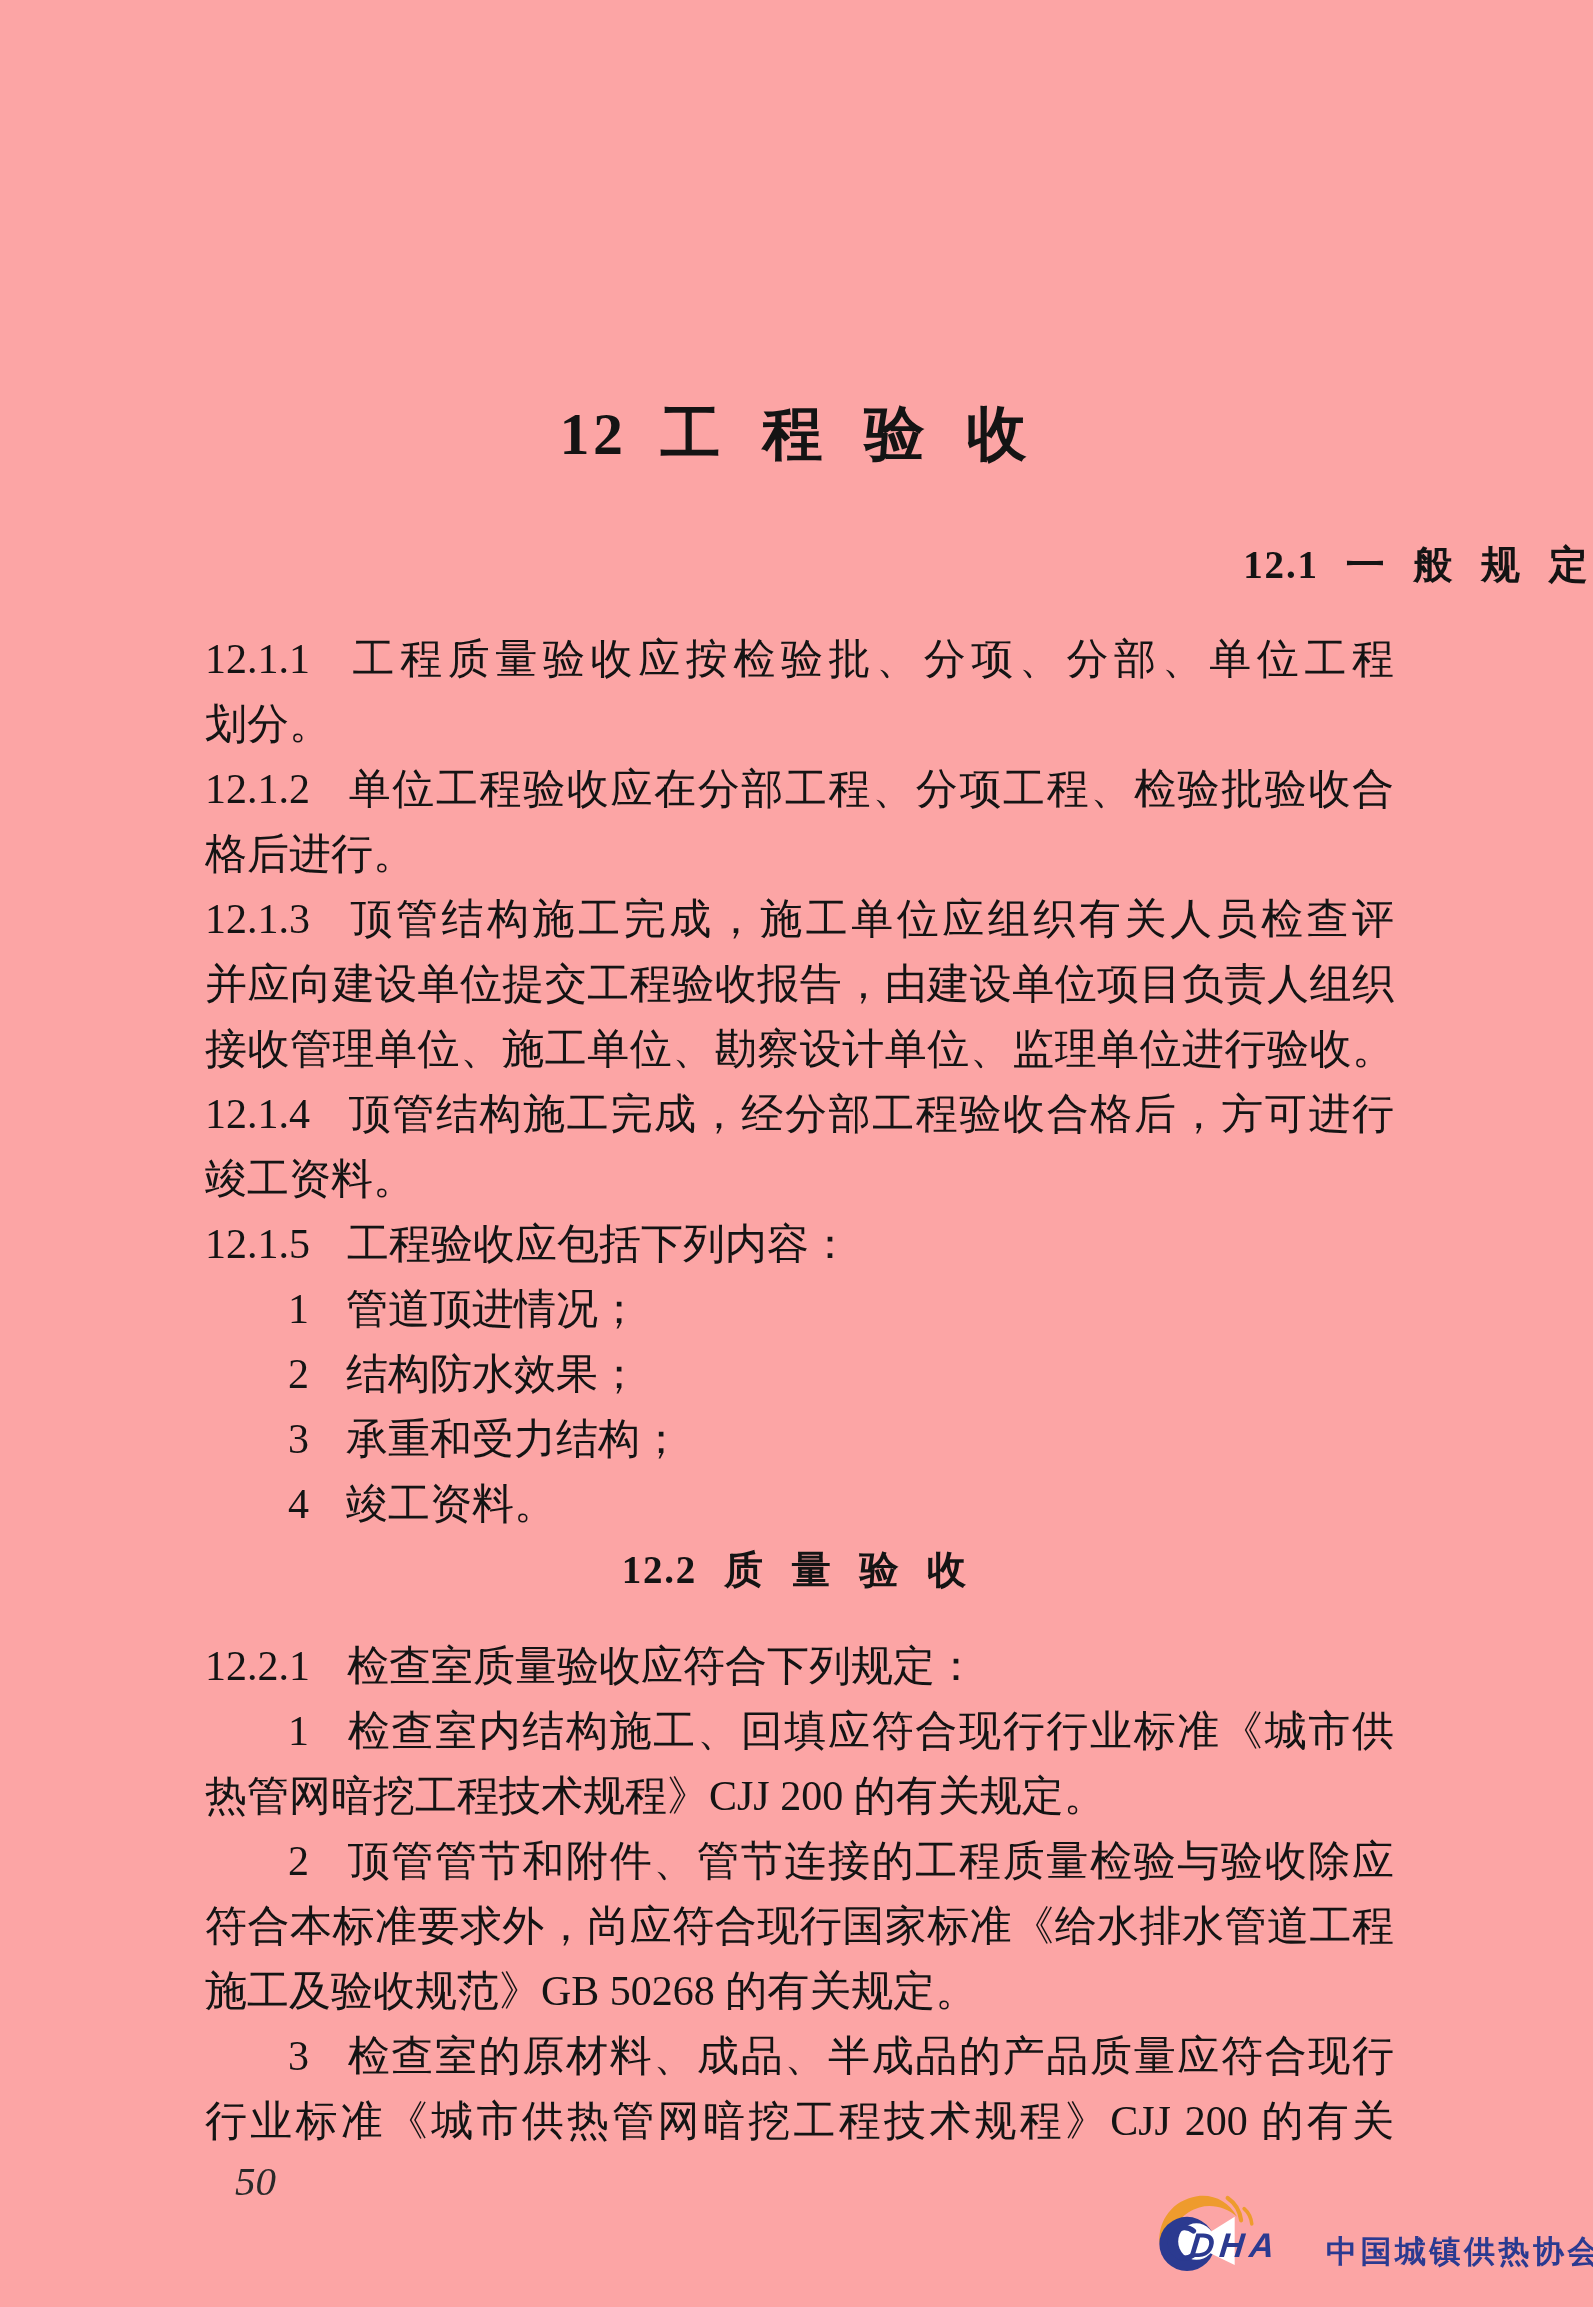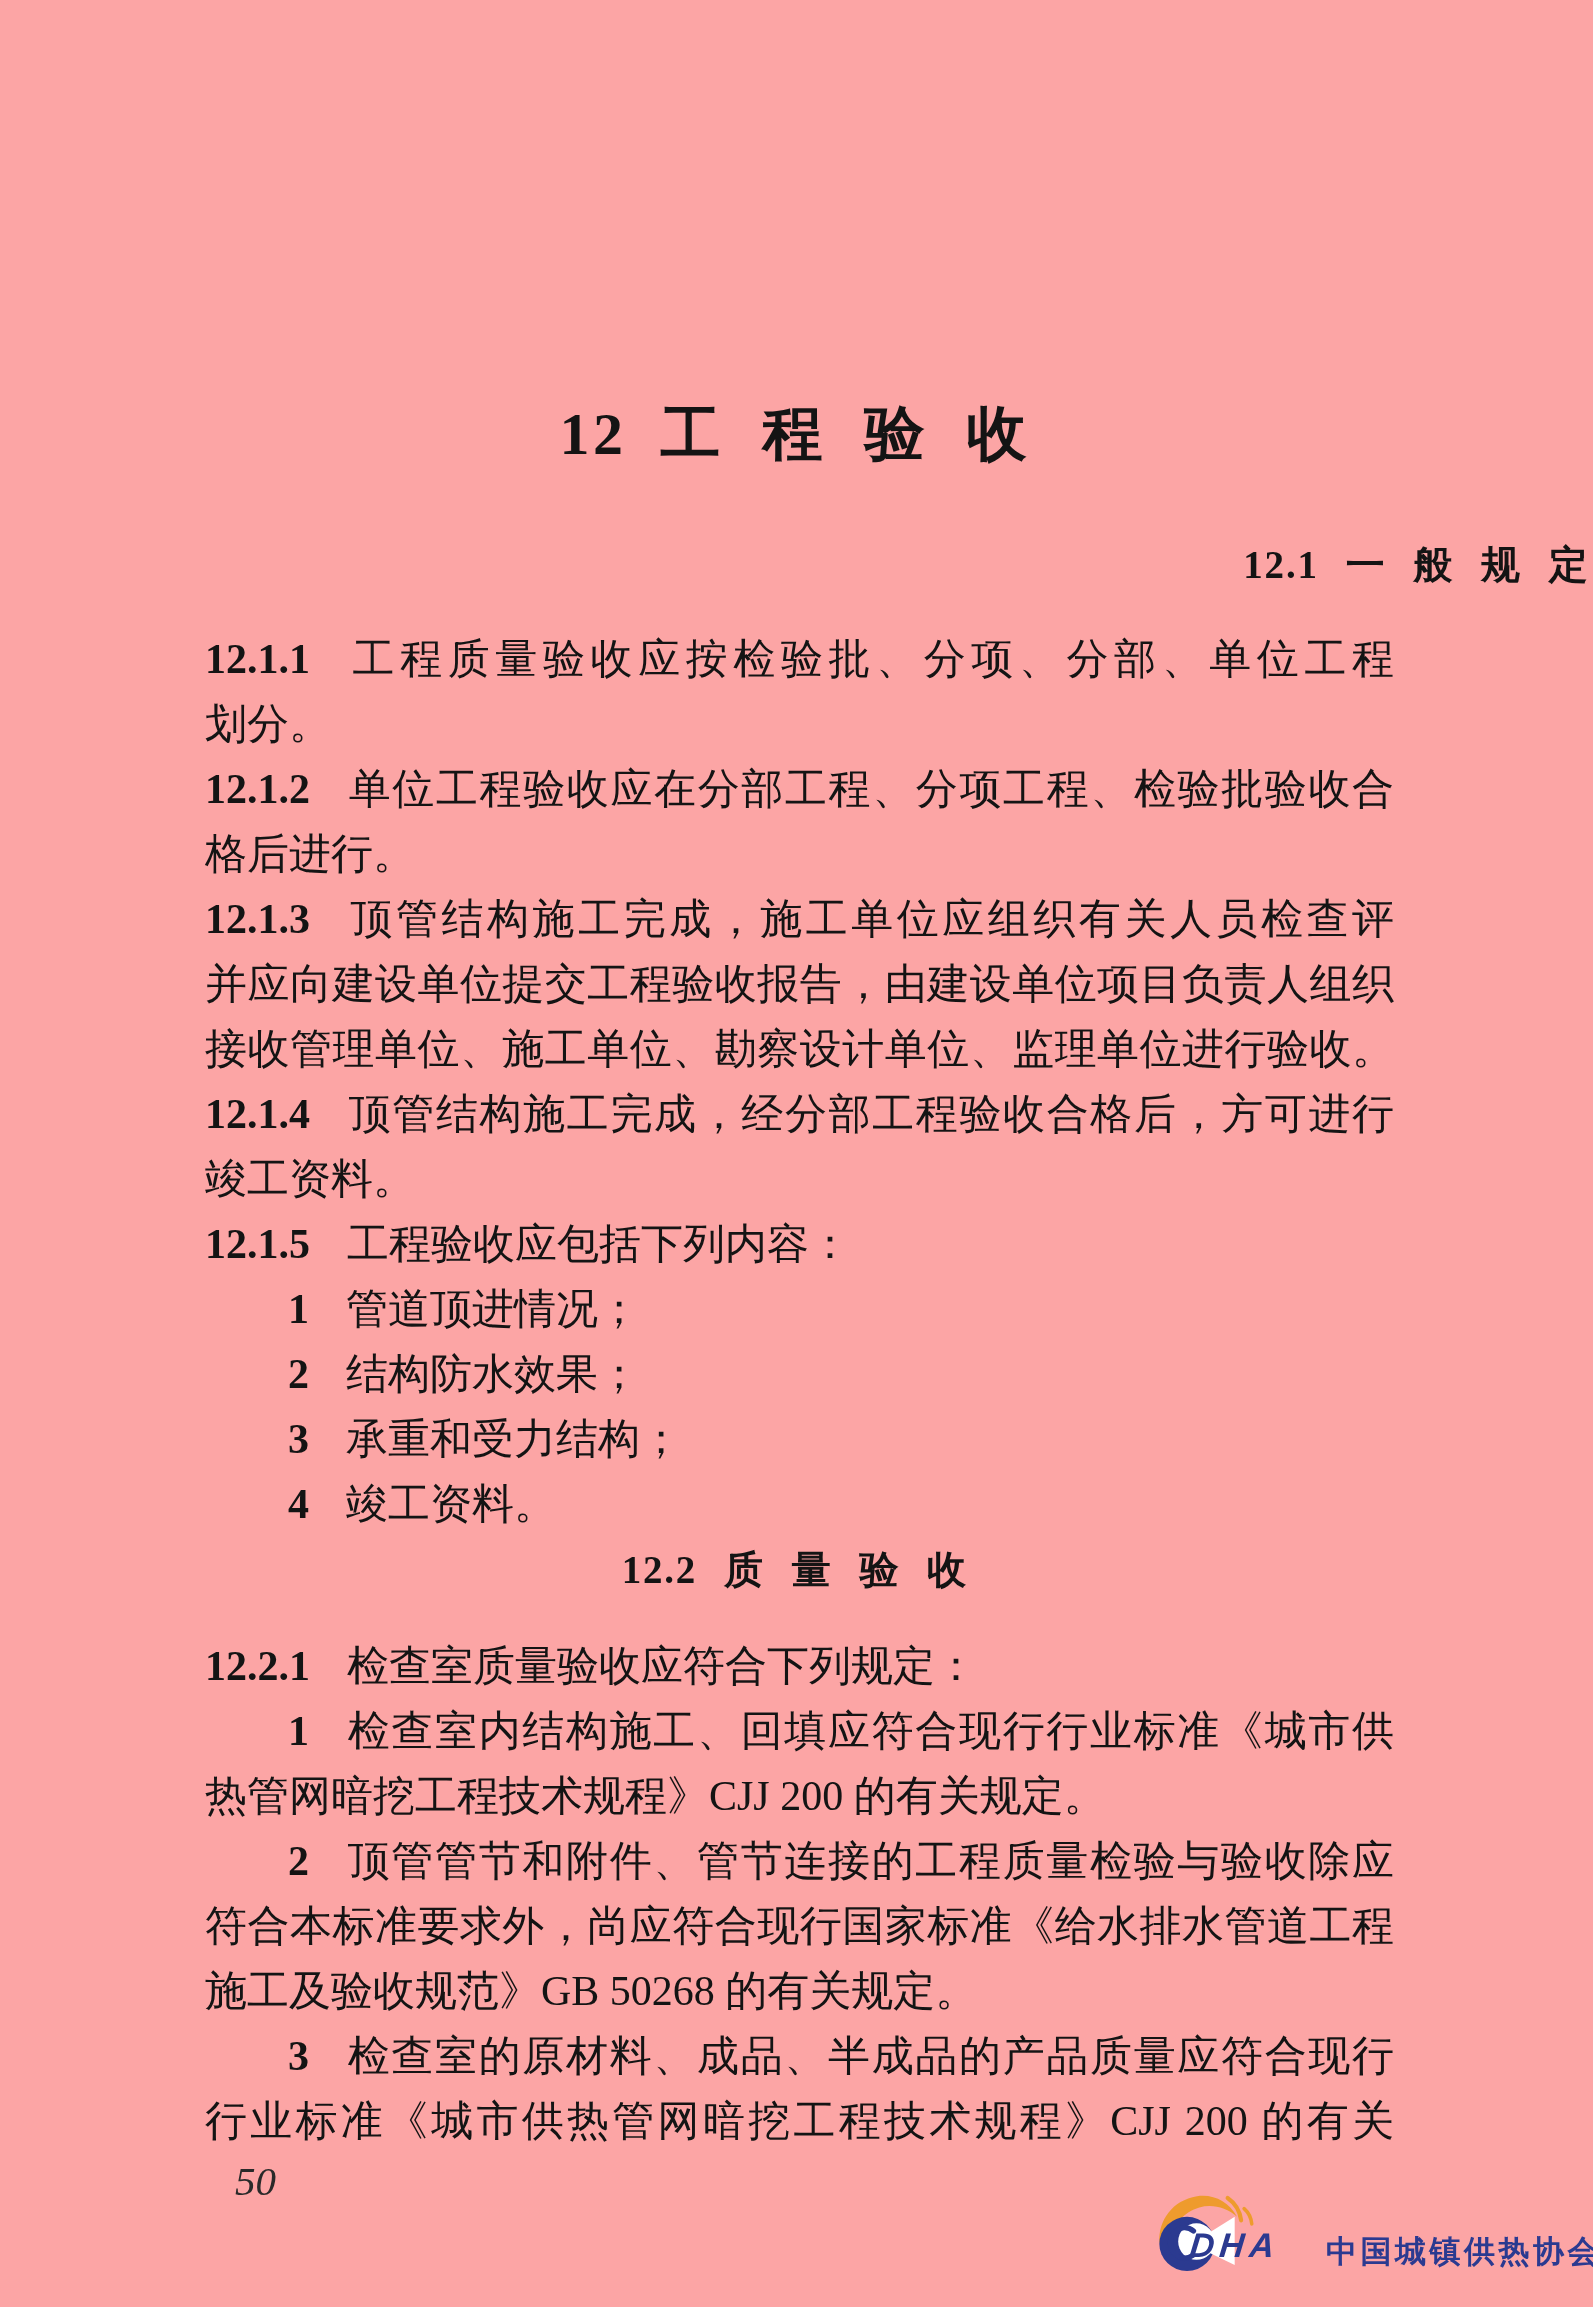--- a/index.html
+++ b/index.html
@@ -38,21 +38,21 @@
     font-size:42px;
   }
   .body-block.b1{top:627px;}
   .body-block.b2{top:1634px;}
   .bl{
     height:65px;line-height:65px;overflow:hidden;
     text-align:left;
   }
   .bl.jf{text-align:justify;text-align-last:justify;}
   .bl.li{padding-left:83px;}
-  .num{font-weight:700;margin-right:37px;margin-top:10px;}
+  .num{font-weight:400;margin-right:37px;margin-top:10px;}
   .num:empty{display:none;}
 
   
   .page-number{
     position:absolute;left:235px;top:2159px;
     font-style:italic;font-size:41px;line-height:44px;color:#2a2a2a;
   }
 
   
   .logo{position:absolute;left:1157px;top:2193px;width:407px;height:85px;}

